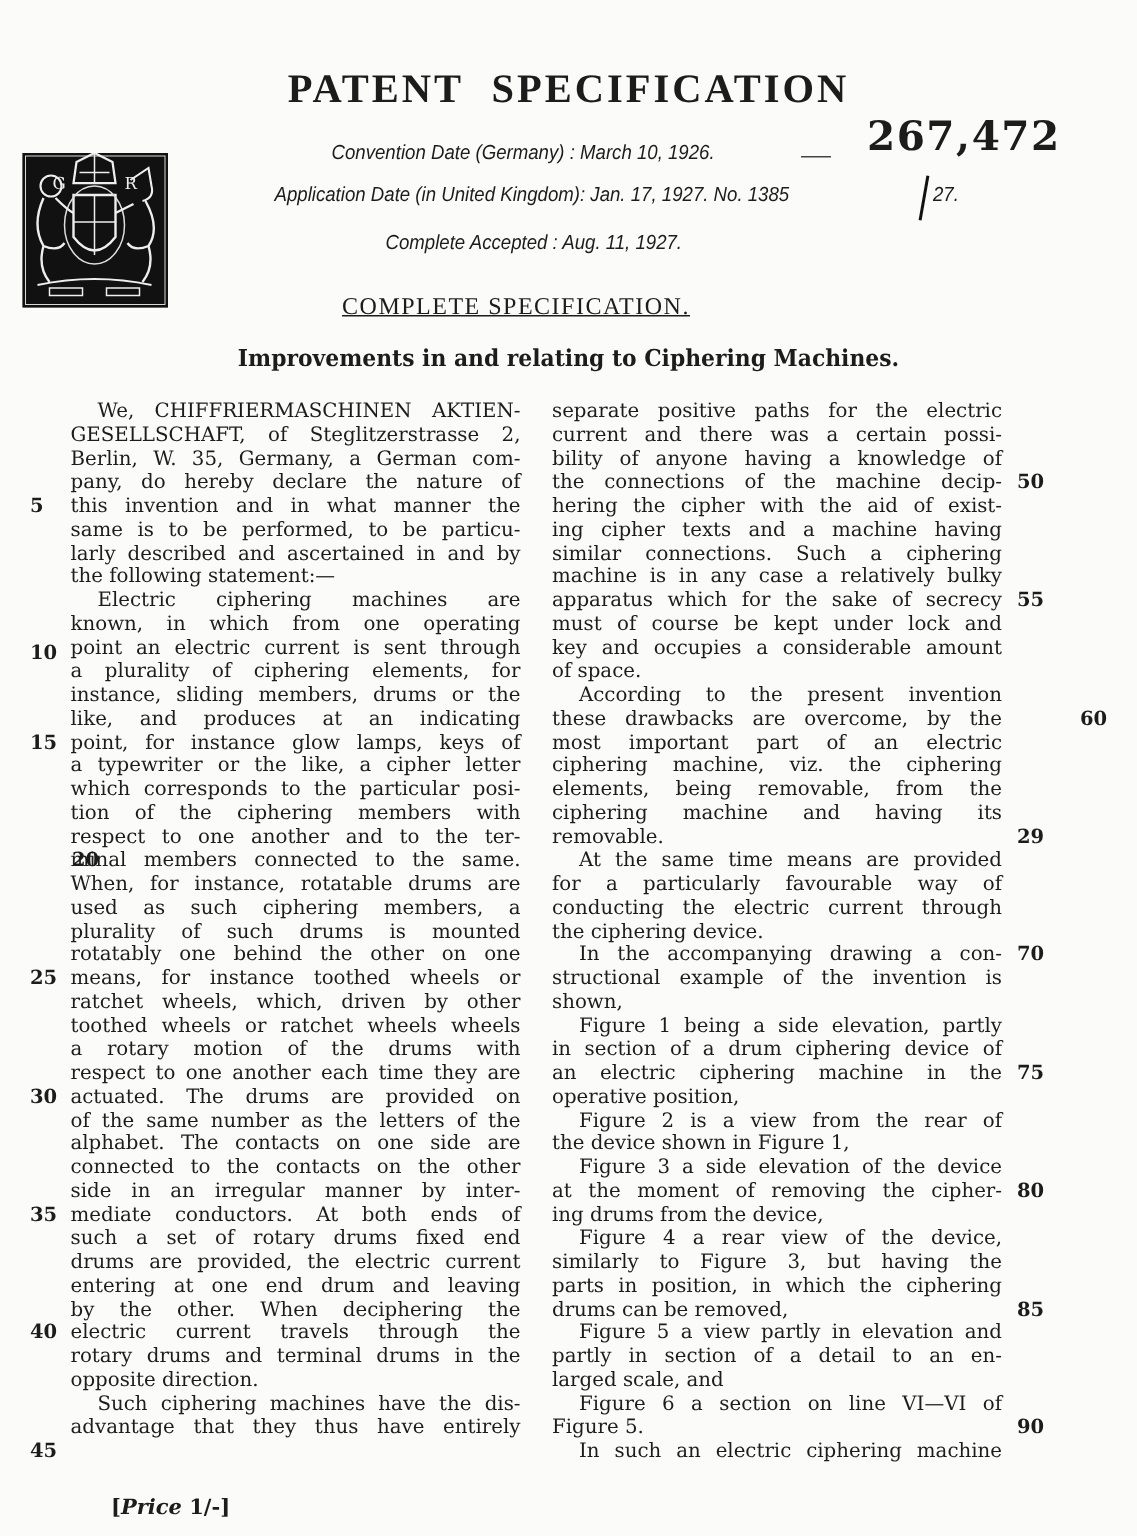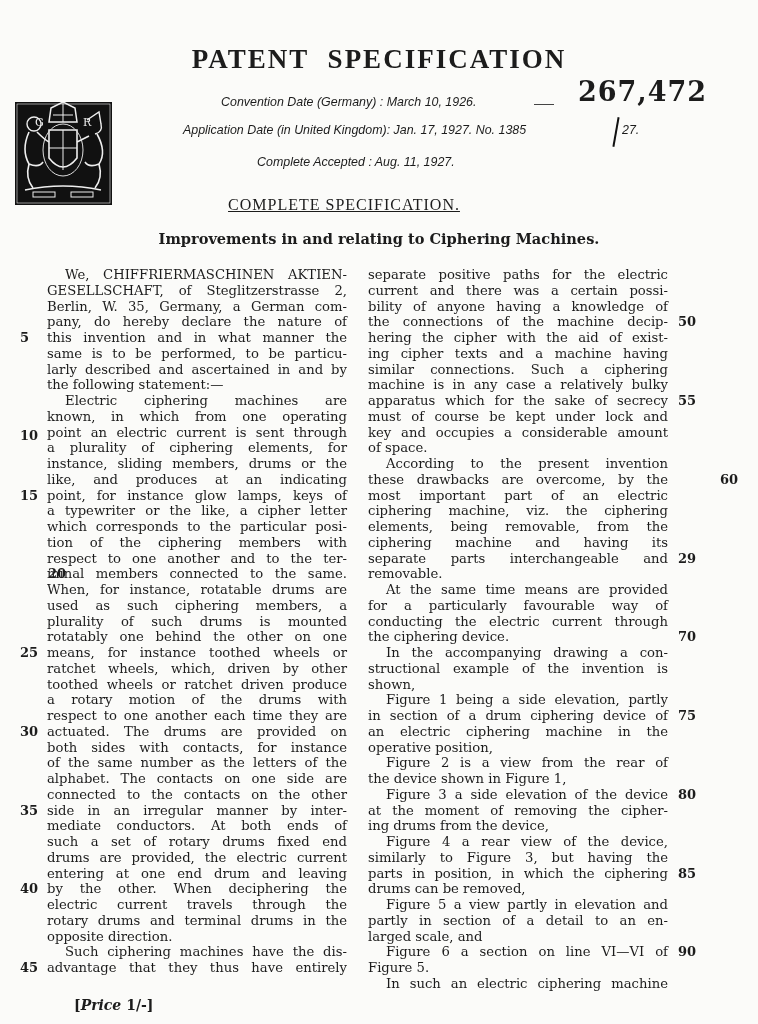--- a/index.html
+++ b/index.html
@@ -150,25 +150,24 @@
       <span class="line">which corresponds to the particular posi-</span>
       <span class="line">tion of the ciphering members with</span>
       <span class="line">respect to one another and to the ter-</span>
       <span class="line">minal members connected to the same.</span>
       <span class="line">When, for instance, rotatable drums are</span>
       <span class="line">used as such ciphering members, a</span>
       <span class="line">plurality of such drums is mounted</span>
       <span class="line">rotatably one behind the other on one</span>
       <span class="line">means, for instance toothed wheels or</span>
       <span class="line">ratchet wheels, which, driven by other</span>
-      <span class="line">toothed wheels or ratchet driven produce</span>
+      <span class="line">toothed wheels or ratchet wheels wheels</span>
       <span class="line">a rotary motion of the drums with</span>
       <span class="line">respect to one another each time they are</span>
       <span class="line">actuated.  The drums are provided on</span>
-      <span class="line">both sides with contacts, for instance</span>
       <span class="line">of the same number as the letters of the</span>
       <span class="line">alphabet.  The contacts on one side are</span>
       <span class="line">connected to the contacts on the other</span>
       <span class="line">side in an irregular manner by inter-</span>
       <span class="line">mediate conductors.  At both ends of</span>
       <span class="line">such a set of rotary drums fixed end</span>
       <span class="line">drums are provided, the electric current</span>
       <span class="line">entering at one end drum and leaving</span>
       <span class="line">by the other.  When deciphering the</span>
       <span class="line">electric current travels through the</span>
@@ -189,21 +188,20 @@
       <span class="line">apparatus which for the sake of secrecy</span>
       <span class="line">must of course be kept under lock and</span>
       <span class="line">key and occupies a considerable amount</span>
       <span class="line last">of space.</span>
       <span class="line indent">According to the present invention</span>
       <span class="line">these drawbacks are overcome, by the</span>
       <span class="line">most important part of an electric</span>
       <span class="line">ciphering machine, viz. the ciphering</span>
       <span class="line">elements, being removable, from the</span>
       <span class="line">ciphering machine and having its</span>
-      <span class="line">separate parts interchangeable and</span>
       <span class="line last">removable.</span>
       <span class="line indent">At the same time means are provided</span>
       <span class="line">for a particularly favourable way of</span>
       <span class="line">conducting the electric current through</span>
       <span class="line last">the ciphering device.</span>
       <span class="line indent">In the accompanying drawing a con-</span>
       <span class="line">structional example of the invention is</span>
       <span class="line last">shown,</span>
       <span class="line indent">Figure 1 being a side elevation, partly</span>
       <span class="line">in section of a drum ciphering device of</span>

